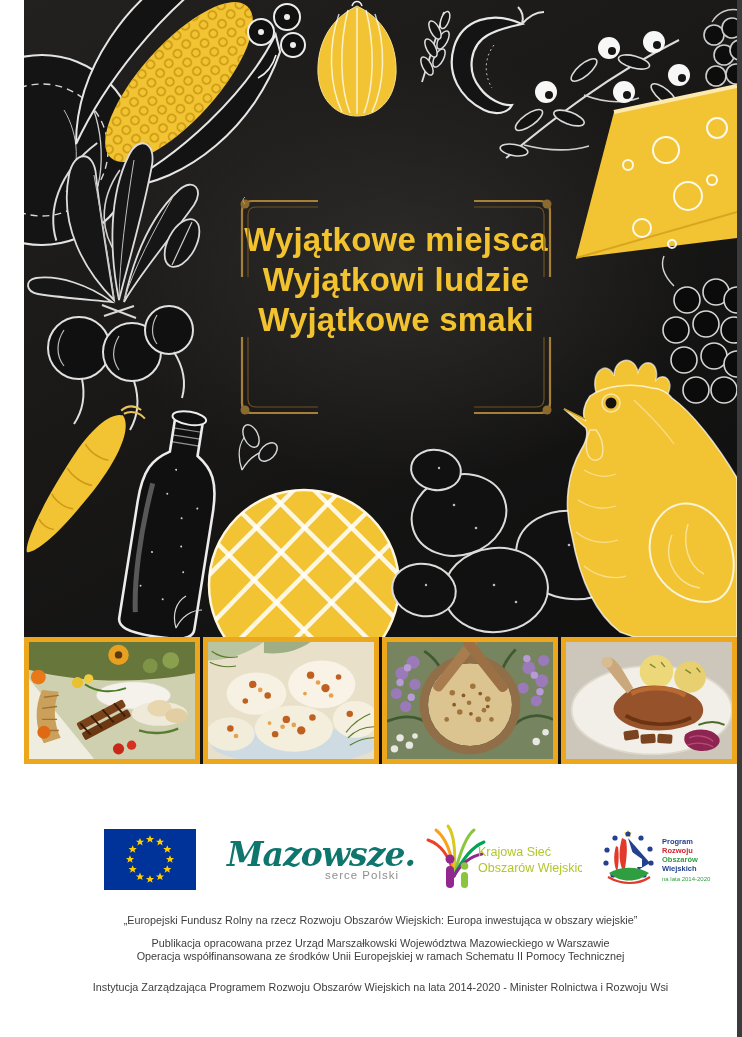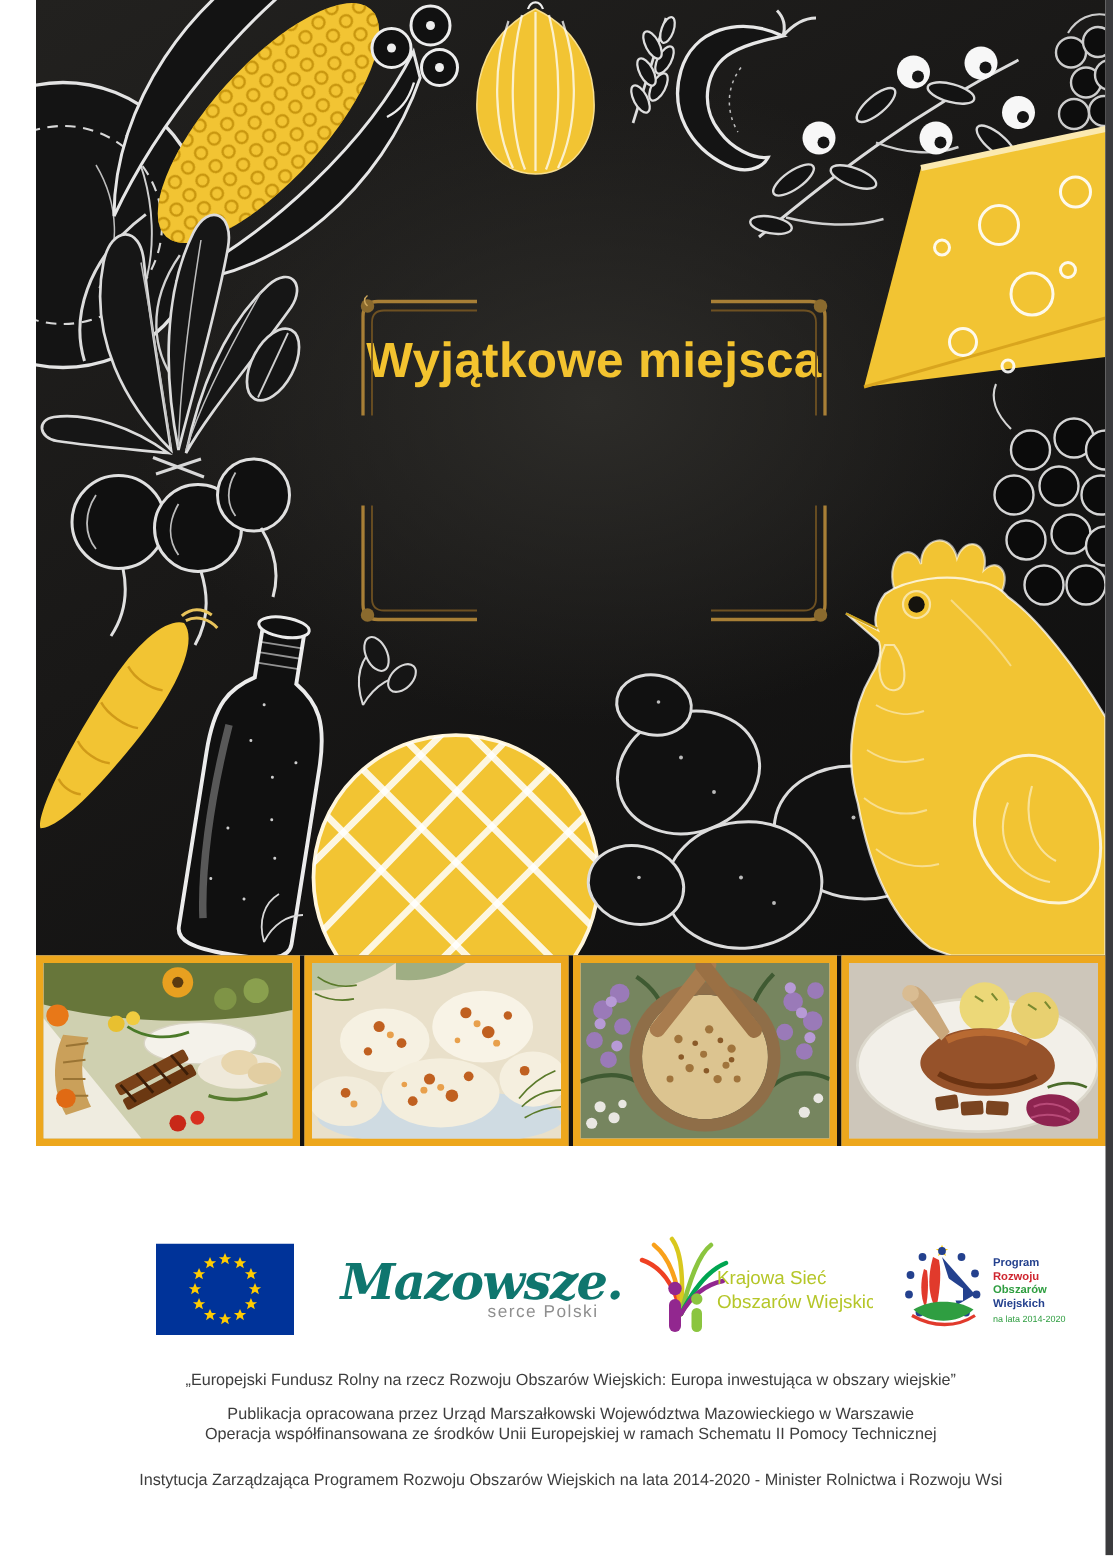--- a/index.html
+++ b/index.html
@@ -303,20 +303,22 @@
         <path d="M84,14 L22,14 Q14,14 14,22 L14,84" fill="none" stroke="#6e5122" stroke-width="1.2"></path>
         <circle cx="11" cy="11" r="4.5" fill="#8a6a2e"></circle>
       </svg>
       <svg class="corner c-br" viewBox="0 0 86 86">
         <path d="M84,8 L18,8 Q8,8 8,18 L8,84" fill="none" stroke="#a87f36" stroke-width="2.2"></path>
         <path d="M84,14 L22,14 Q14,14 14,22 L14,84" fill="none" stroke="#6e5122" stroke-width="1.2"></path>
         <circle cx="11" cy="11" r="4.5" fill="#8a6a2e"></circle>
       </svg>
 
       <div class="title-line">Wyjątkowe miejsca</div>
+      <div class="title-line">Wyjątkowi ludzie</div>
+      <div class="title-line">Wyjątkowe smaki</div>
     </div>
   </div>
 
   <div class="photo-strip">
 
     <div class="photo">
       <svg viewBox="0 0 178 127" preserveAspectRatio="none">
         <rect width="178" height="127" fill="#cfd0b0"></rect>
         <path d="M0,0 H178 V34 C130,44 60,46 0,30 Z" fill="#67763a"></path>
         <circle cx="96" cy="14" r="11" fill="#e8a020"></circle>

